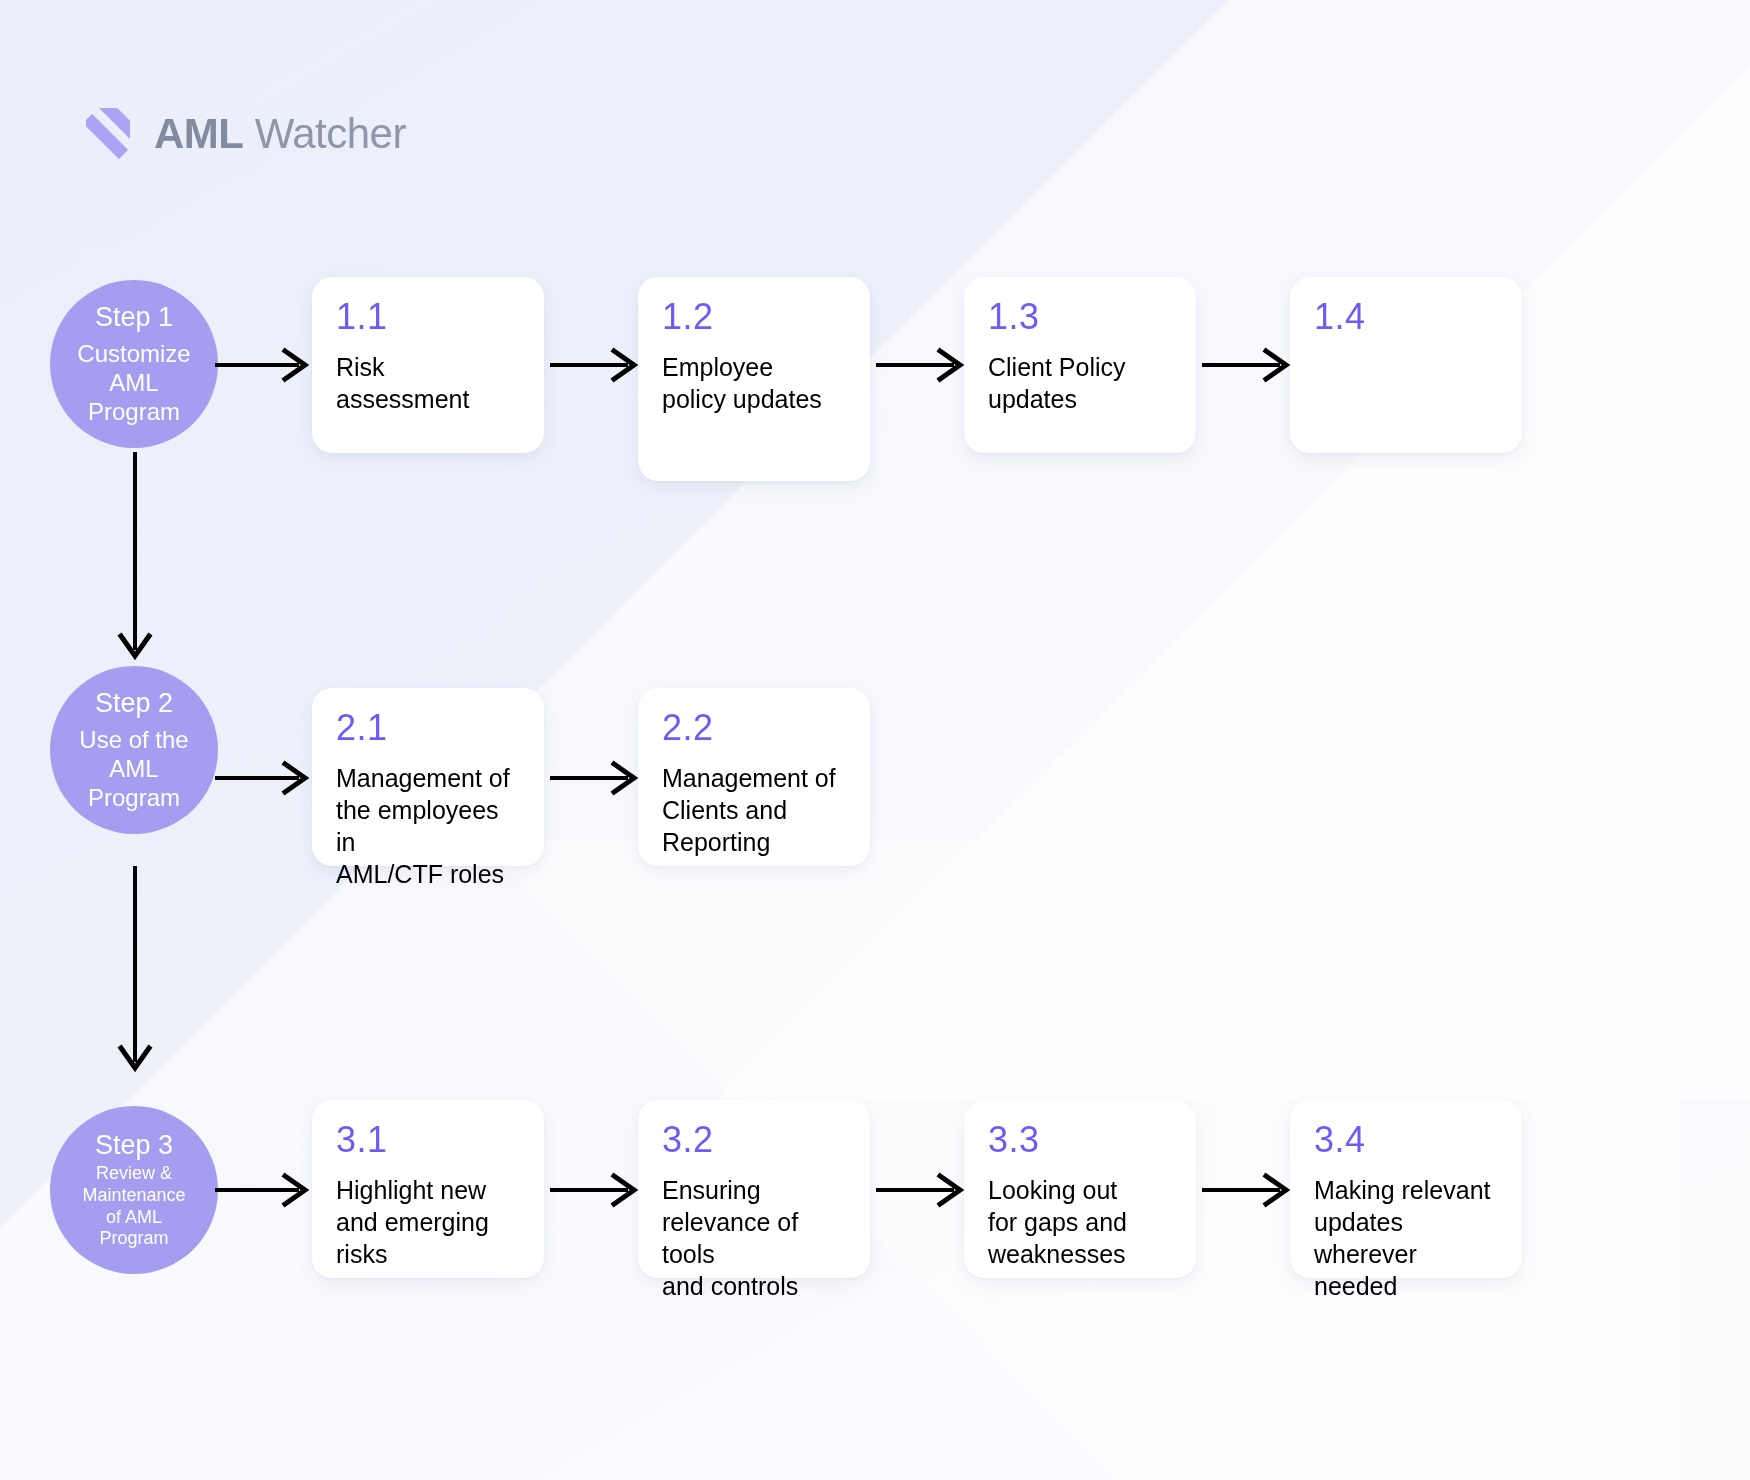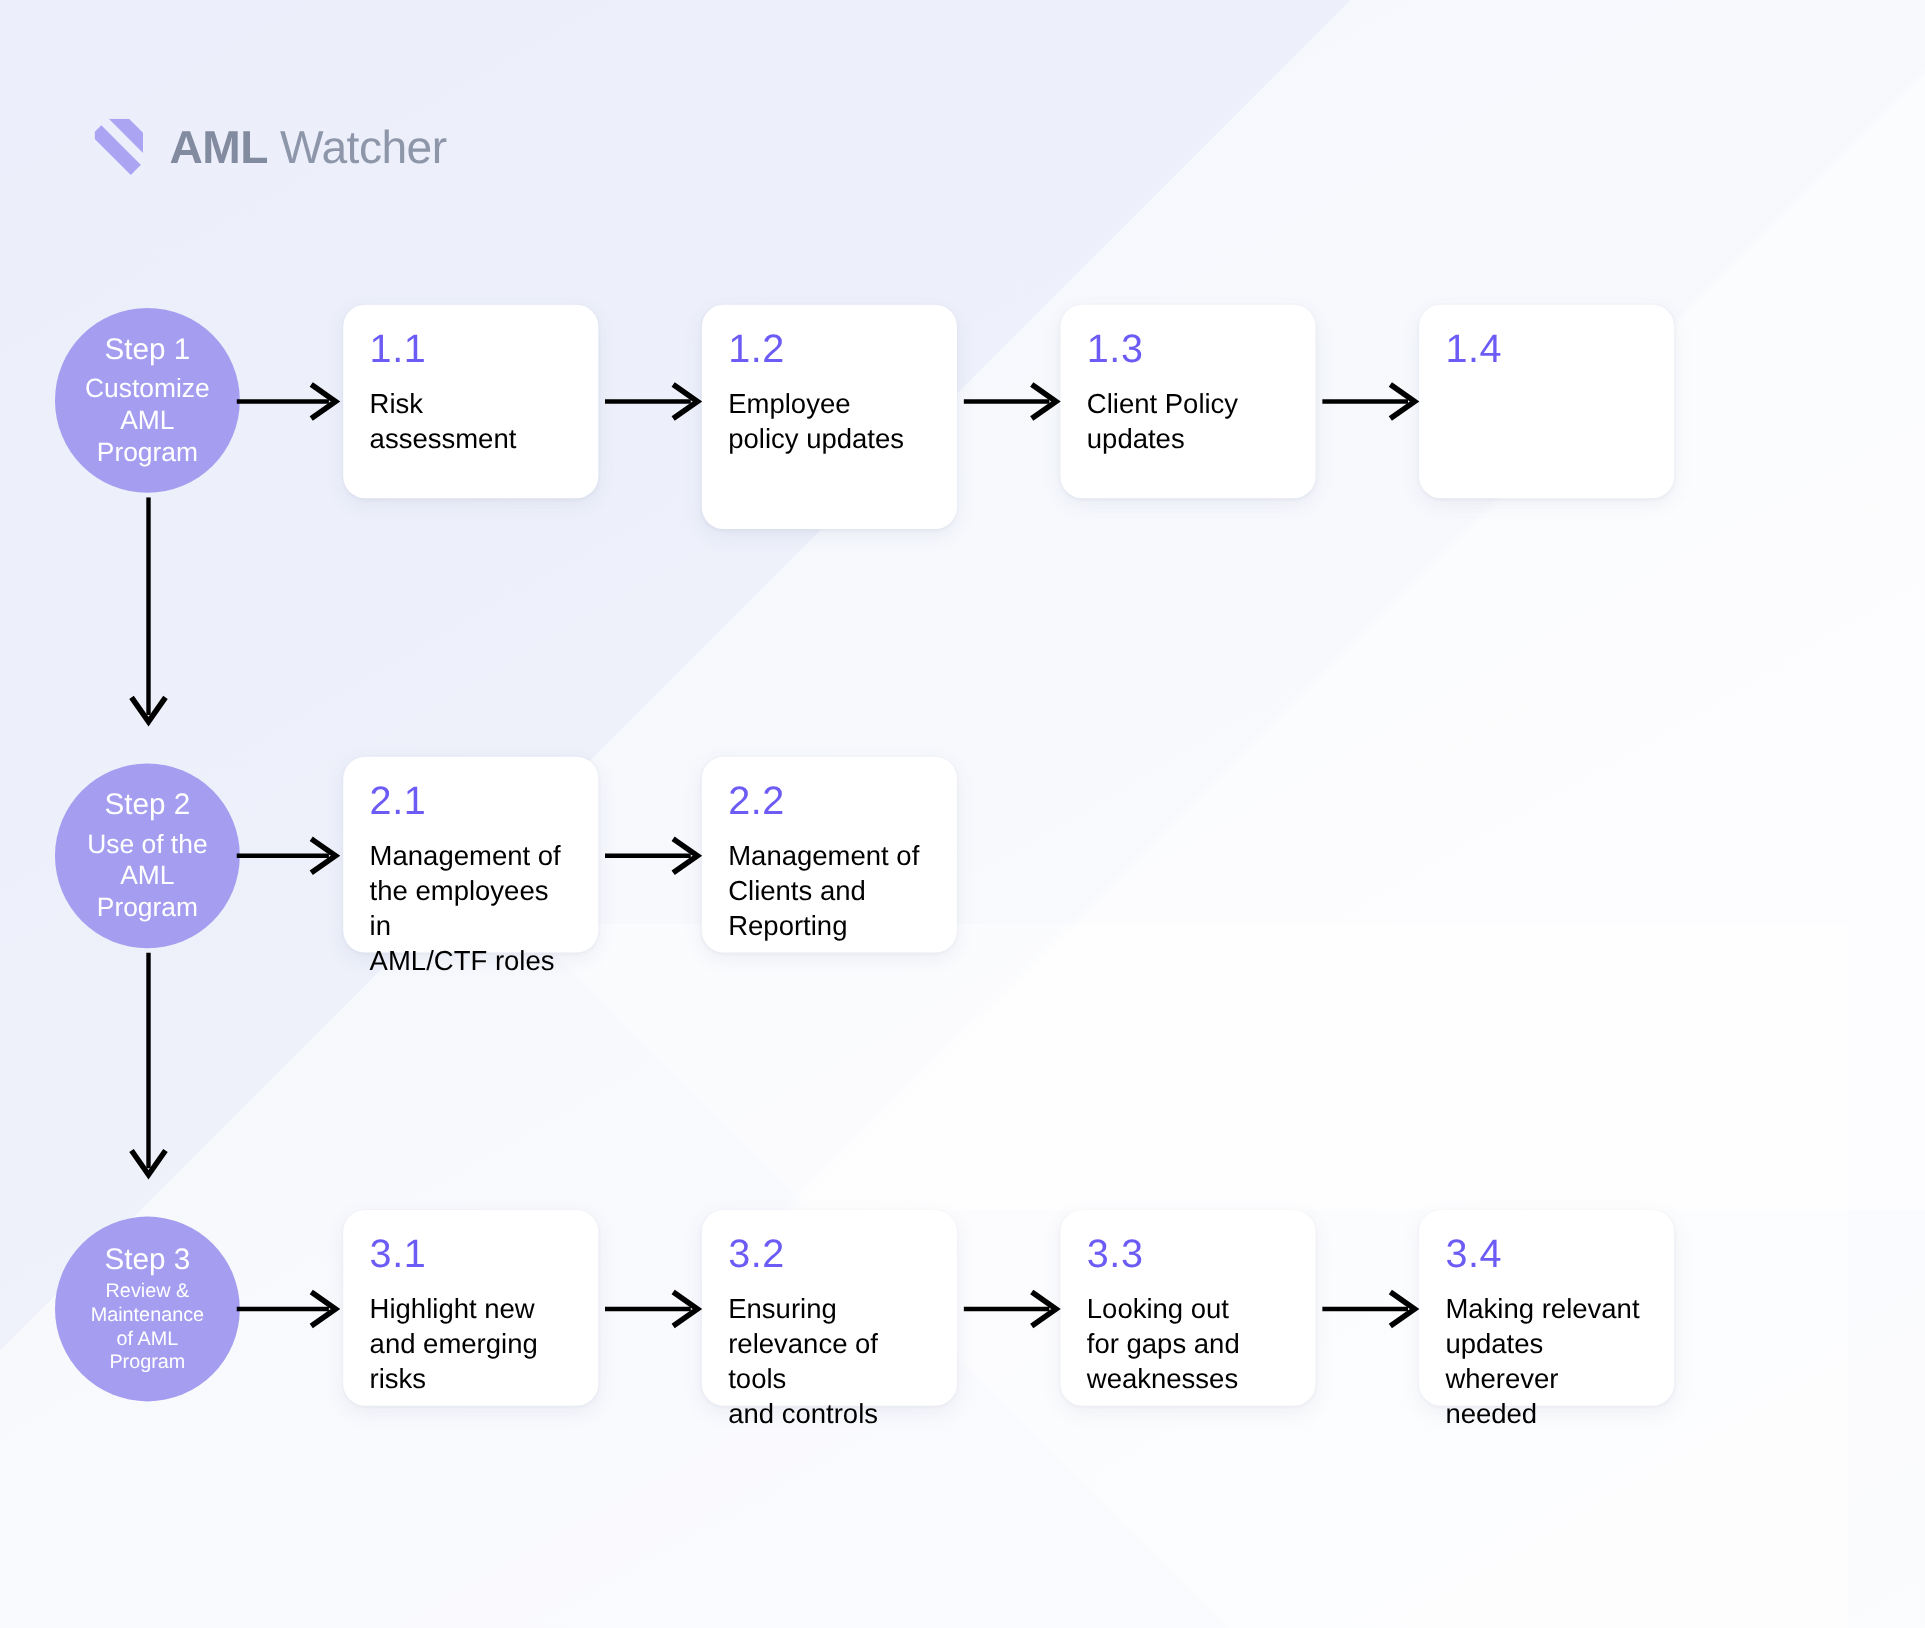--- a/index.html
+++ b/index.html
@@ -198,21 +198,21 @@
   <svg class="arrow" style="left:1202px; top:345px;" width="95" height="40" viewBox="0 0 95 40" xmlns="http://www.w3.org/2000/svg">
     <line x1="0" y1="20" x2="78" y2="20" stroke="#000" stroke-width="4"></line>
     <polyline points="64,6 84,20 64,34" fill="none" stroke="#000" stroke-width="5" stroke-linecap="square"></polyline>
   </svg>
 
   <svg class="arrow" style="left:114px; top:452px;" width="42" height="215" viewBox="0 0 42 215" xmlns="http://www.w3.org/2000/svg">
     <line x1="21" y1="0" x2="21" y2="198" stroke="#000" stroke-width="4"></line>
     <polyline points="7,184 21,204 35,184" fill="none" stroke="#000" stroke-width="5" stroke-linecap="square"></polyline>
   </svg>
 
-  <div class="step-circle" style="left:50px; top:694px;">
+  <div class="step-circle" style="left:50px; top:666px;">
     <div class="step-title">Step 2</div>
     <div class="step-sub" style="white-space:pre-line;">Use of the
 AML Program</div>
   </div>
 
   <div class="card" style="left:312px; top:688px; width:232px; height:178px;">
     <div class="num">2.1</div>
     <div class="body">Management of
 the employees in
 AML/CTF roles</div>

